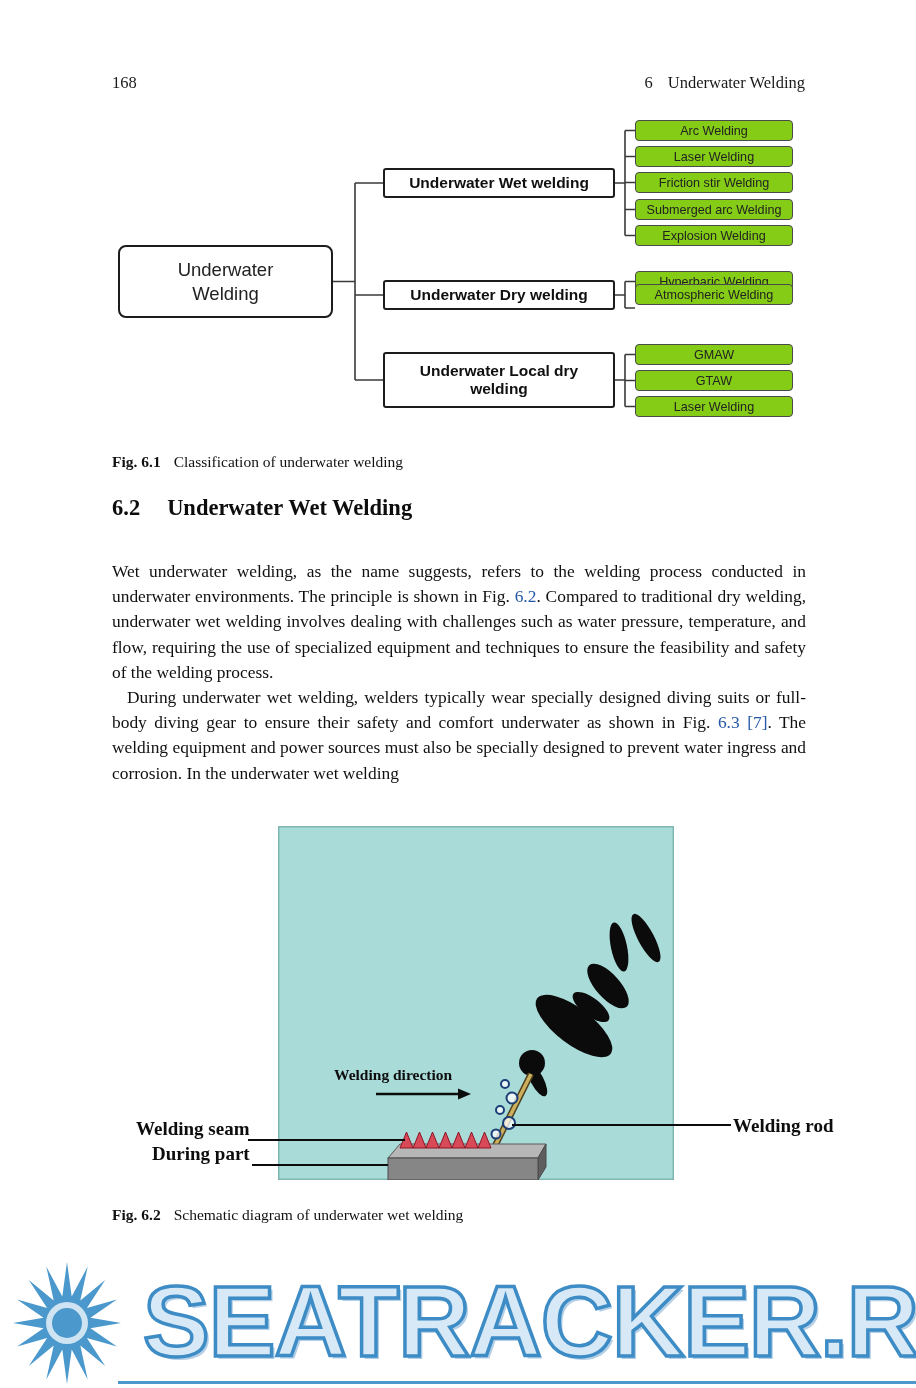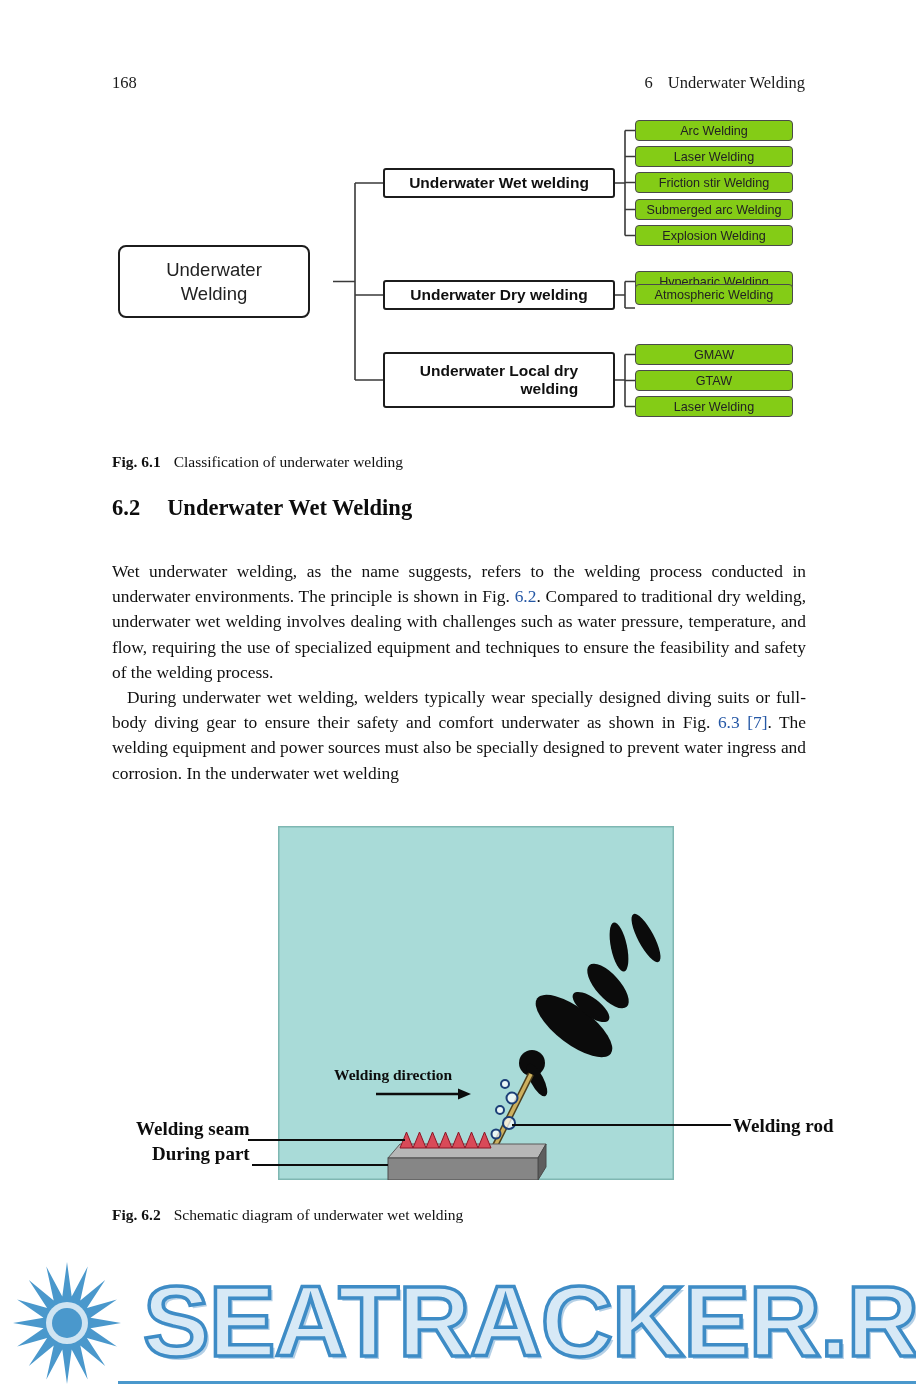--- a/index.html
+++ b/index.html
@@ -15,27 +15,27 @@
   .hdr-right { right: 111px; }
   .hdr-right .chapter-num { margin-right: 15px; }
 
   
   .connectors { position: absolute; left: 0; top: 0; z-index: 0; pointer-events: none; }
   .node {
     position: absolute; background: #fff; border: 2px solid #1c1c1c; z-index: 1;
     display: flex; align-items: center; justify-content: center; text-align: center;
     font-family: "Liberation Sans", sans-serif; white-space: pre-line;
   }
-  .root-node { left: 118px; top: 245px; width: 192px; height: 73px; border-radius: 8px;
+  .root-node { left: 118px; top: 245px; width: 215px; height: 73px; border-radius: 8px;
     border-width: 2.6px; font-size: 18.5px; line-height: 24px; color: #222; }
   .branch-node { left: 383px; width: 232px; border-radius: 3px; font-weight: bold;
     font-size: 15.5px; line-height: 18px; color: #101010; }
   .branch-wet { top: 168px; height: 30px; }
   .branch-dry { top: 280px; height: 30px; }
-  .branch-local { top: 352px; height: 56px; text-align: right; }
+  .branch-local { top: 352px; height: 56px; }
   .leaf {
     position: absolute; left: 635px; width: 158px; height: 21px; z-index: 1;
     background: #84cc16; border: 1.4px solid #4a4a4a; border-radius: 4px;
     font-family: "Liberation Sans", sans-serif; font-size: 12.6px; color: #222;
     display: flex; align-items: center; justify-content: center;
   }
 
   
   .caption { position: absolute; left: 112px; font-size: 15.5px; color: #111; }
   .caption .cap-label { font-weight: bold; margin-right: 13px; }

